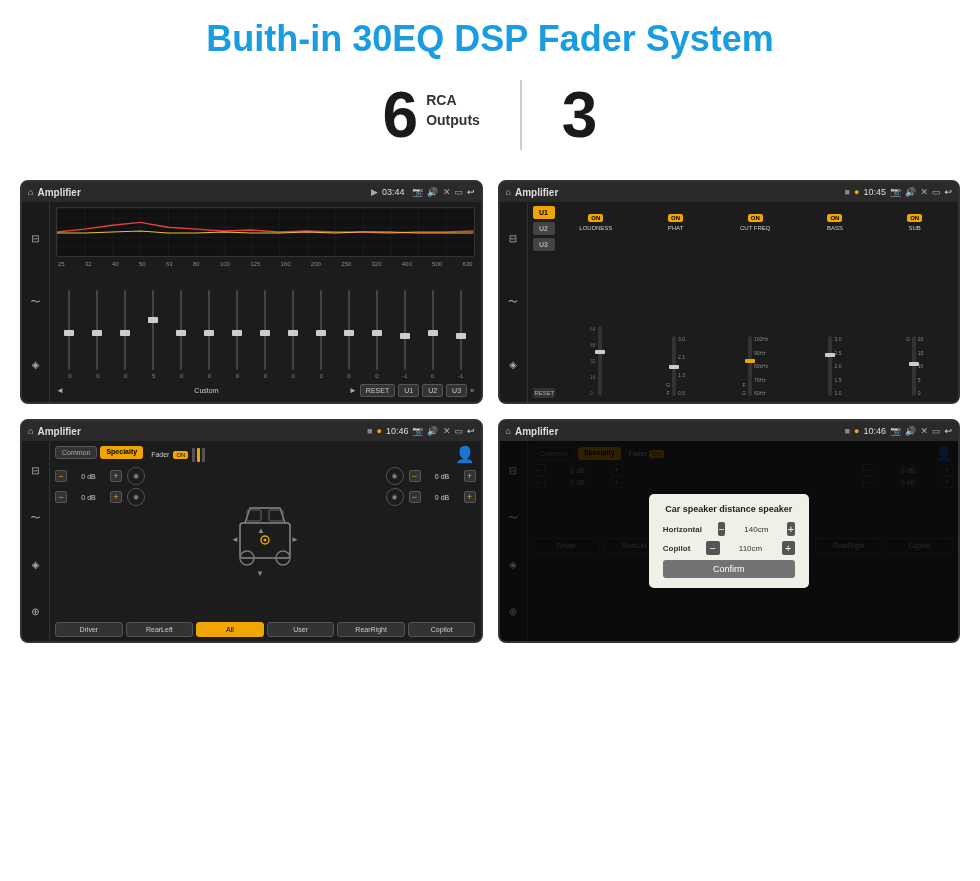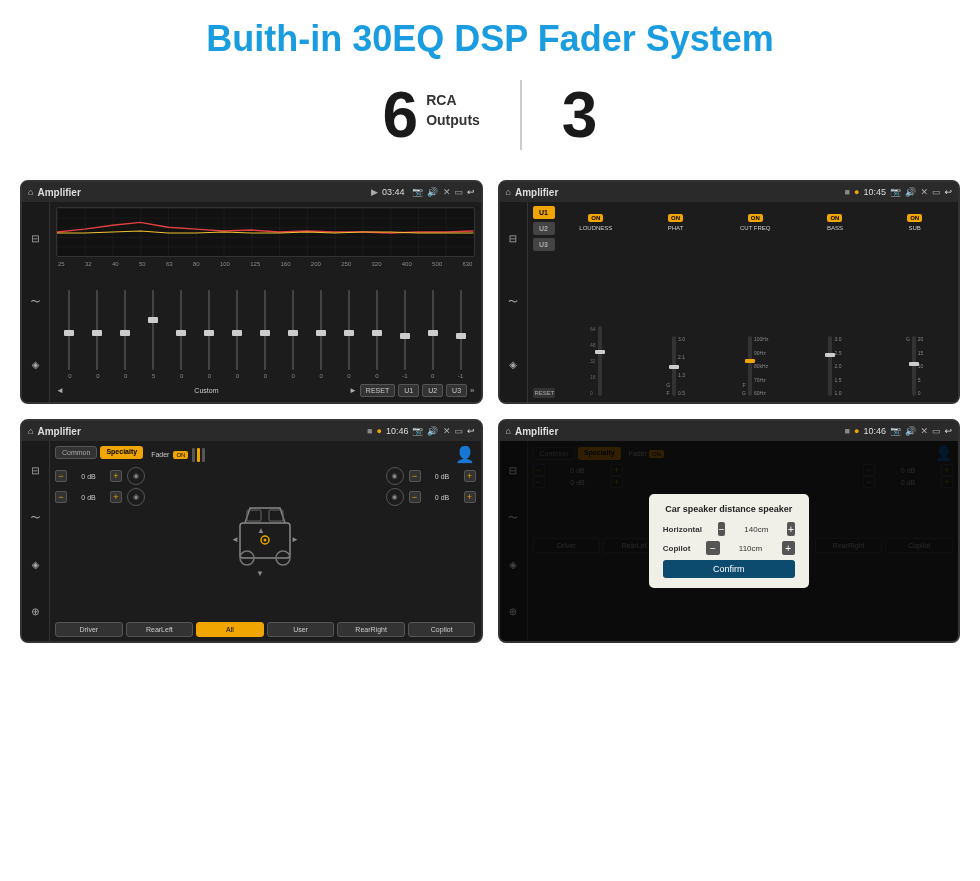--- a/index.html
+++ b/index.html
@@ -429,21 +429,21 @@
       font-size: 10px;
       cursor: pointer;
     }
     .dialog-val {
       font-size: 8px;
       color: #333;
       min-width: 30px;
       text-align: center;
     }
     .dialog-confirm-btn {
-      background: #0c4a6e;
+      background: #737373;
       color: #fff;
       border-radius: 3px;
       padding: 4px 0;
       width: 100%;
       text-align: center;
       font-size: 9px;
       cursor: pointer;
       margin-top: 4px;
     }
 

